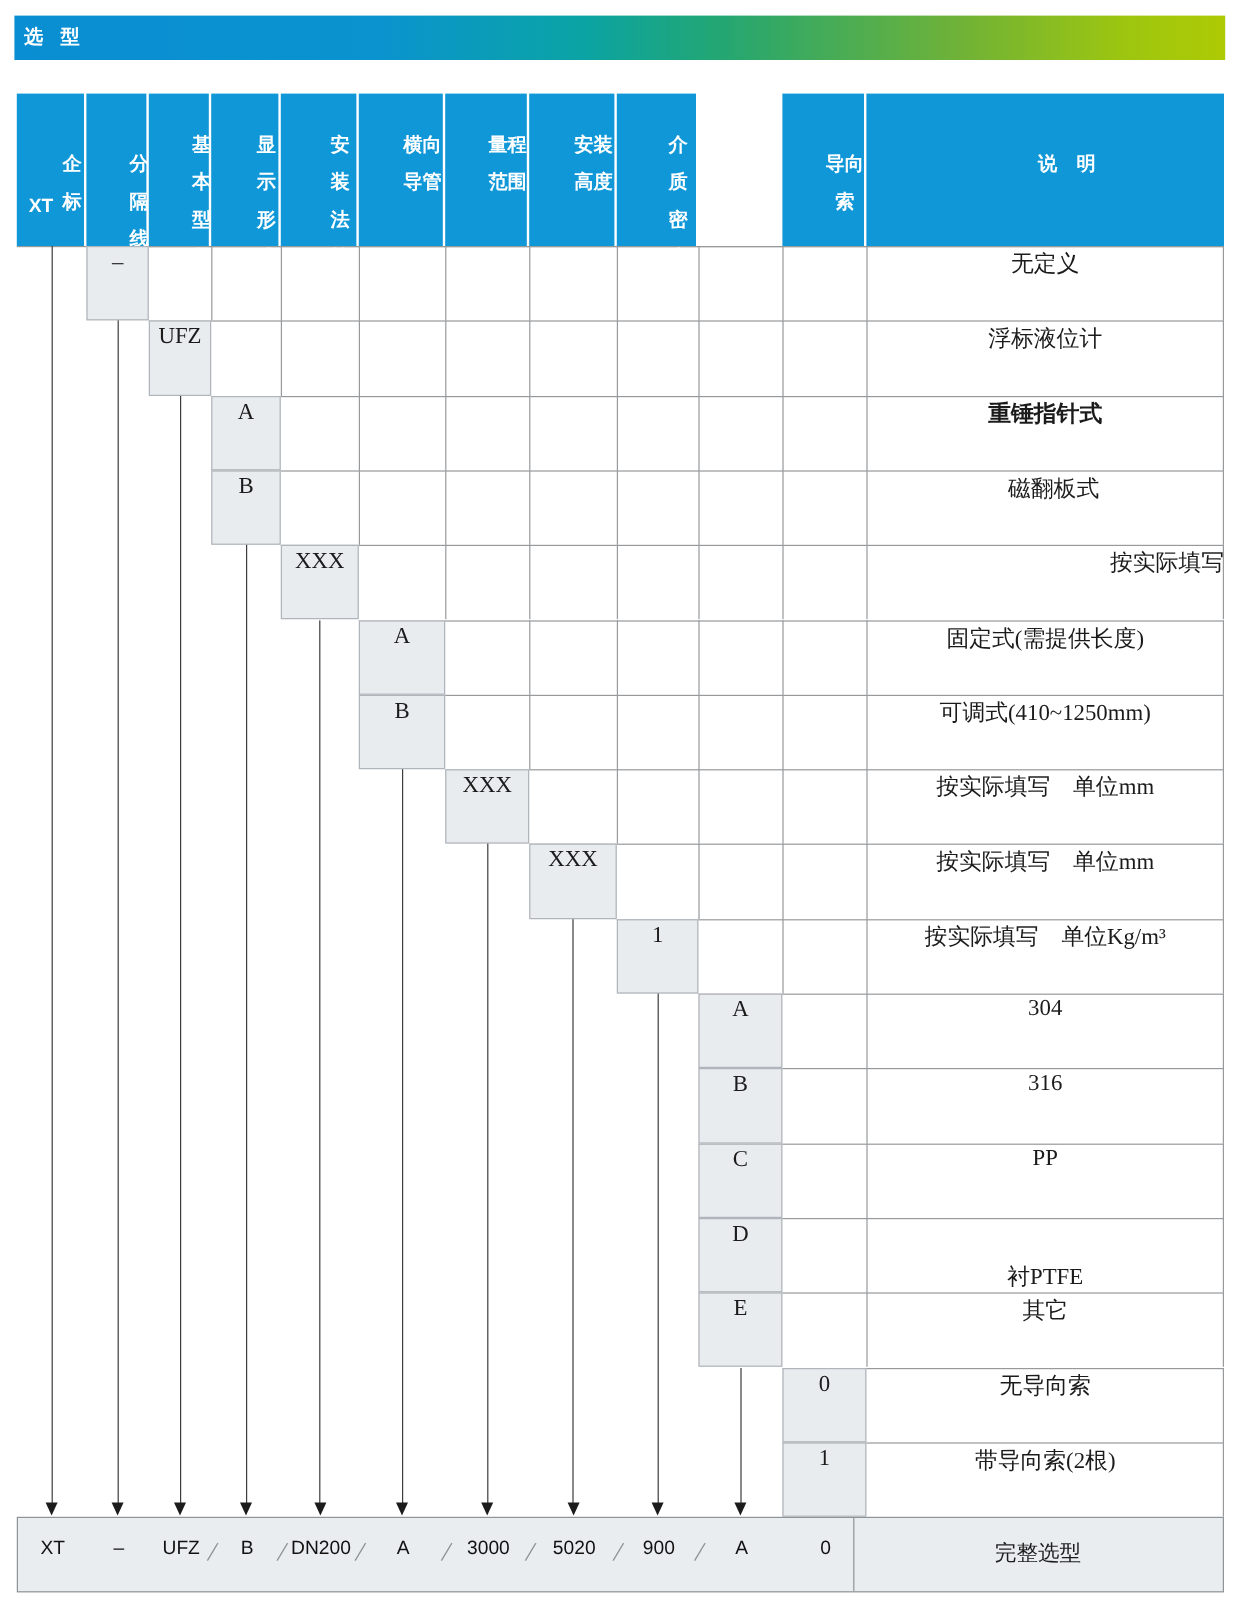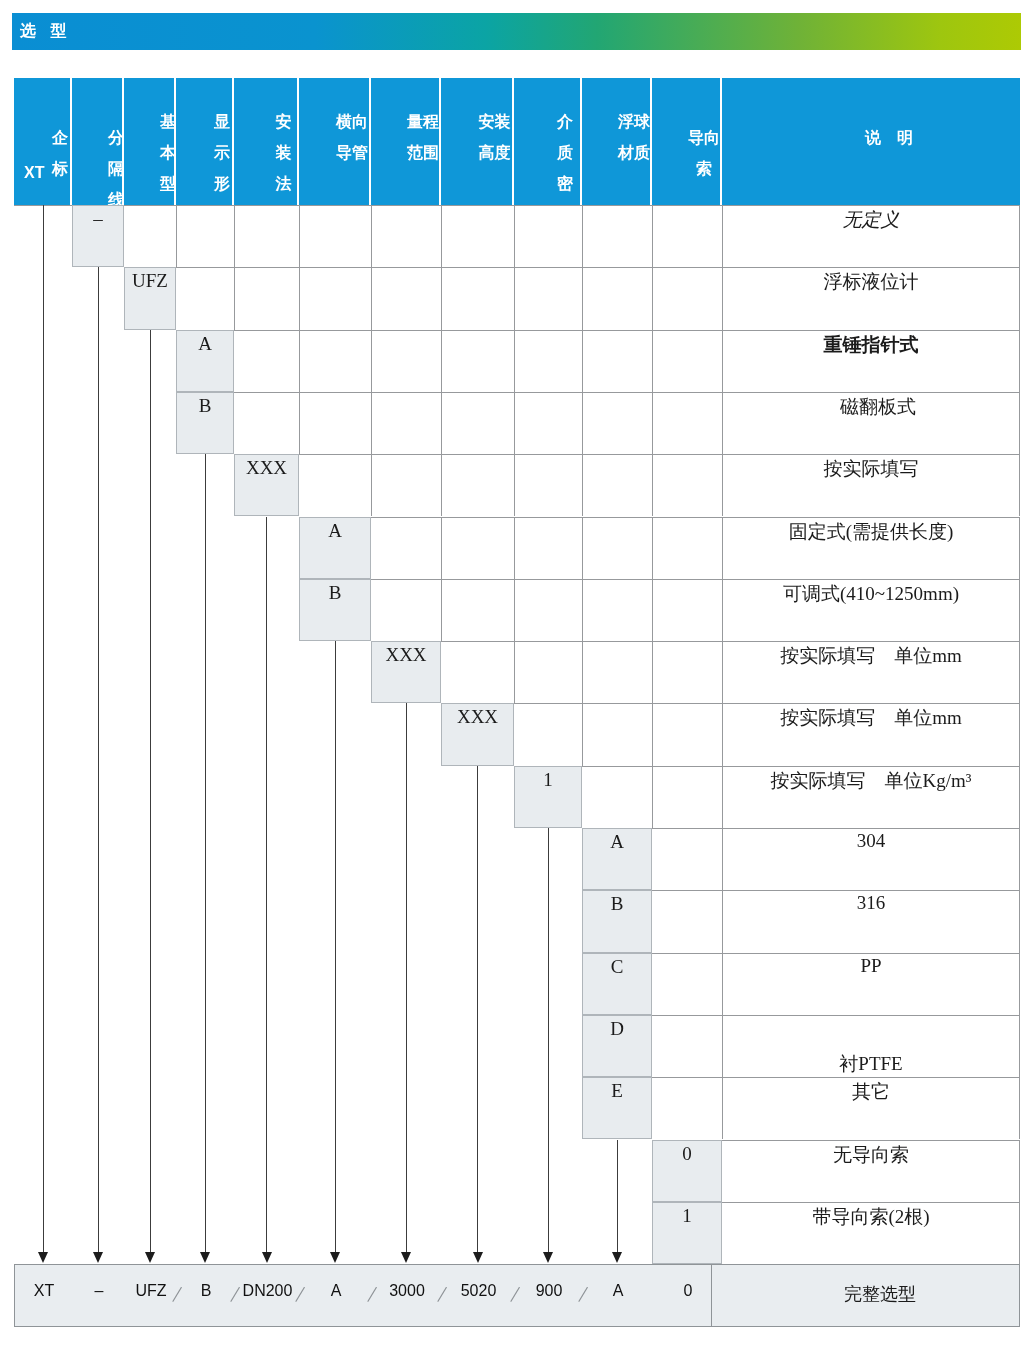--- a/index.html
+++ b/index.html
@@ -34,21 +34,21 @@
                border-left:5px solid transparent; border-right:5px solid transparent;
                border-top:11px solid #1c1c1c; }
   .frow{ position:absolute; left:14px; top:1264px; width:1006px; height:63px;
          background:var(--footer-bg); border:1px solid #8f9498; box-sizing:border-box; }
   .fcode{ position:absolute; top:17px; text-align:center; font-size:16px; color:#111; }
   .fslash{ position:absolute; top:16px; width:16px; text-align:center;
            font-family:"Liberation Serif","DejaVu Serif",serif;
            font-size:24px; color:#8d9296; transform:rotate(12deg); }
   .fdivider{ position:absolute; top:0; bottom:0; width:1px; background:#8f9498; }
   .fsummary{ position:absolute; top:17px; text-align:center;
-             font-family:"Liberation Serif","DejaVu Serif",serif; font-size:18px; color:#1b1b1b;padding-left:15px; }
+             font-family:"Liberation Serif","DejaVu Serif",serif; font-size:18px; color:#1b1b1b; }
 </style>
 </head>
 <body>
 
 <div id="stage" style="--header-bg: #0f97d8; --stair-bg: #e8ecef; --footer-bg: #e9edf0; --grid: #97999c;">
   <div class="banner">
     <span class="title">选 型</span>
   </div>
   <div class="thead" id="thead">
       <div class="hcell" style="left: 0px; width: 56px;">
@@ -97,26 +97,20 @@
           <div>安装</div>
           <div>高度</div>
         </div>
       </div>
       <div class="hcell" style="left: 500px; width: 66px;">
         <div class="hlines">
           <div>介质</div>
           <div>密度</div>
         </div>
       </div>
-      <div class="hcell" style="left: 568px; width: 68px;">
-        <div class="hlines">
-          <div>浮球</div>
-          <div>材质</div>
-        </div>
-      </div>
       <div class="hcell" style="left: 638px; width: 68px;">
         <div class="hlines" style="top: 44px;">
           <div>导向索</div>
         </div>
       </div>
       <div class="hcell" style="left: 708px; width: 298px;">
         <div class="hlines" style="top: 44px;">
           <div>说　明</div>
         </div>
       </div>
@@ -130,21 +124,21 @@
         <div class="vline" style="left: 299px;"></div>
         <div class="vline" style="left: 369px;"></div>
         <div class="vline" style="left: 442px;"></div>
         <div class="vline" style="left: 510px;"></div>
         <div class="vline" style="left: 580px;"></div>
         <div class="vline" style="left: 650px;"></div>
         <div class="vline" style="left: 947px;"></div>
         <div class="stair-cell" style="width: 52px;">
           <span class="code-txt">–</span>
         </div>
-        <div class="desc-txt" style="left: 650px; width: 298px; font-style: italic;">无定义</div>
+        <div class="desc-txt" style="left: 650px; width: 298px;">无定义</div>
       </div>
       <div class="row" style="left: 124px; top: 267.3px; width: 896px; height: 62.3px;">
         <div class="row-topline"></div>
         <div class="vline" style="left: 110px;"></div>
         <div class="vline" style="left: 175px;"></div>
         <div class="vline" style="left: 247px;"></div>
         <div class="vline" style="left: 317px;"></div>
         <div class="vline" style="left: 390px;"></div>
         <div class="vline" style="left: 458px;"></div>
         <div class="vline" style="left: 528px;"></div>
@@ -190,21 +184,21 @@
         <div class="vline" style="left: 137px;"></div>
         <div class="vline" style="left: 207px;"></div>
         <div class="vline" style="left: 280px;"></div>
         <div class="vline" style="left: 348px;"></div>
         <div class="vline" style="left: 418px;"></div>
         <div class="vline" style="left: 488px;"></div>
         <div class="vline" style="left: 785px;"></div>
         <div class="stair-cell" style="width: 65px;">
           <span class="code-txt">XXX</span>
         </div>
-        <div class="desc-txt" style="left: 488px; width: 298px;">按实际填写</div>
+        <div class="desc-txt" style="left: 488px; width: 298px; text-align: right;">按实际填写</div>
       </div>
       <div class="row" style="left: 299px; top: 516.5px; width: 721px; height: 62.3px;">
         <div class="row-topline"></div>
         <div class="vline" style="left: 142px;"></div>
         <div class="vline" style="left: 215px;"></div>
         <div class="vline" style="left: 283px;"></div>
         <div class="vline" style="left: 353px;"></div>
         <div class="vline" style="left: 423px;"></div>
         <div class="vline" style="left: 720px;"></div>
         <div class="stair-cell" style="width: 72px;">

